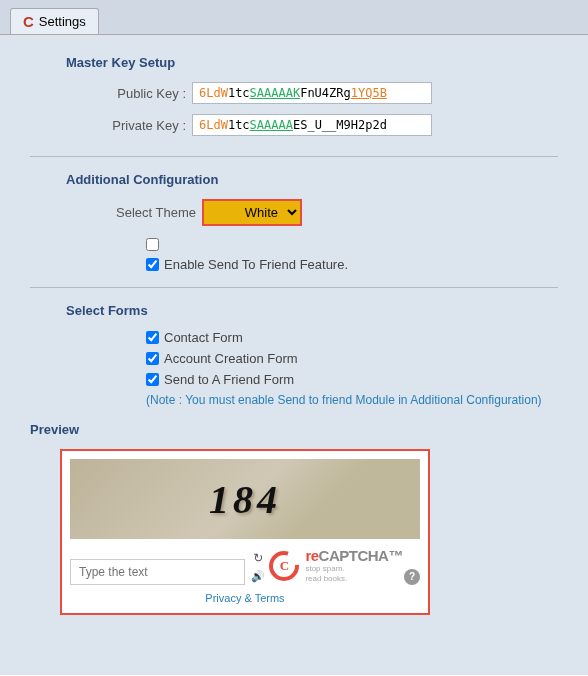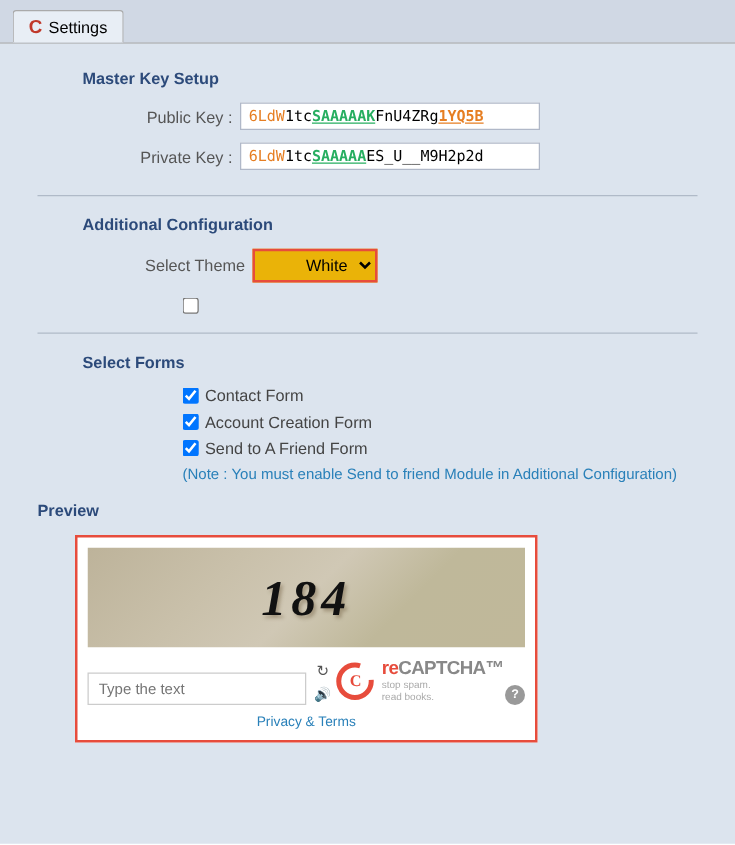--- a/index.html
+++ b/index.html
@@ -247,21 +247,21 @@
       font-size: 12px;
       border: 1px solid #b0b8c8;
       background: #fff;
       padding: 3px 6px;
       display: inline-block;
       width: 240px;
     }
 
     .orange { color: #e67e22; }
     .green { color: #27ae60; }
-    .underline { text-decoration: underline; font-weight: bold; }
+    .underline { text-decoration: underline; }
   </style>
 </head>
 <body>
 
 <div class="tab-bar">
   <div class="tab">
     <span class="c-icon">C</span>
     <span>Settings</span>
   </div>
 </div>
@@ -299,20 +299,24 @@
         <option>White</option>
         <option>Dark</option>
         <option>Light</option>
       </select>
     </div>
 
     <div class="checkbox-row">
       <input type="checkbox" style="">
     </div>
 
+    <div class="checkbox-row">
+      <input type="checkbox" checked="" style="">
+      <span>Enable Send To Friend Feature.</span>
+    </div>
   </div>
 
   <hr class="divider">
 
   <div class="section select-forms-section">
     <div class="section-title">Select Forms</div>
 
     <div class="checkbox-row">
       <input type="checkbox" checked="" style="">
       <span>Contact Form</span>

